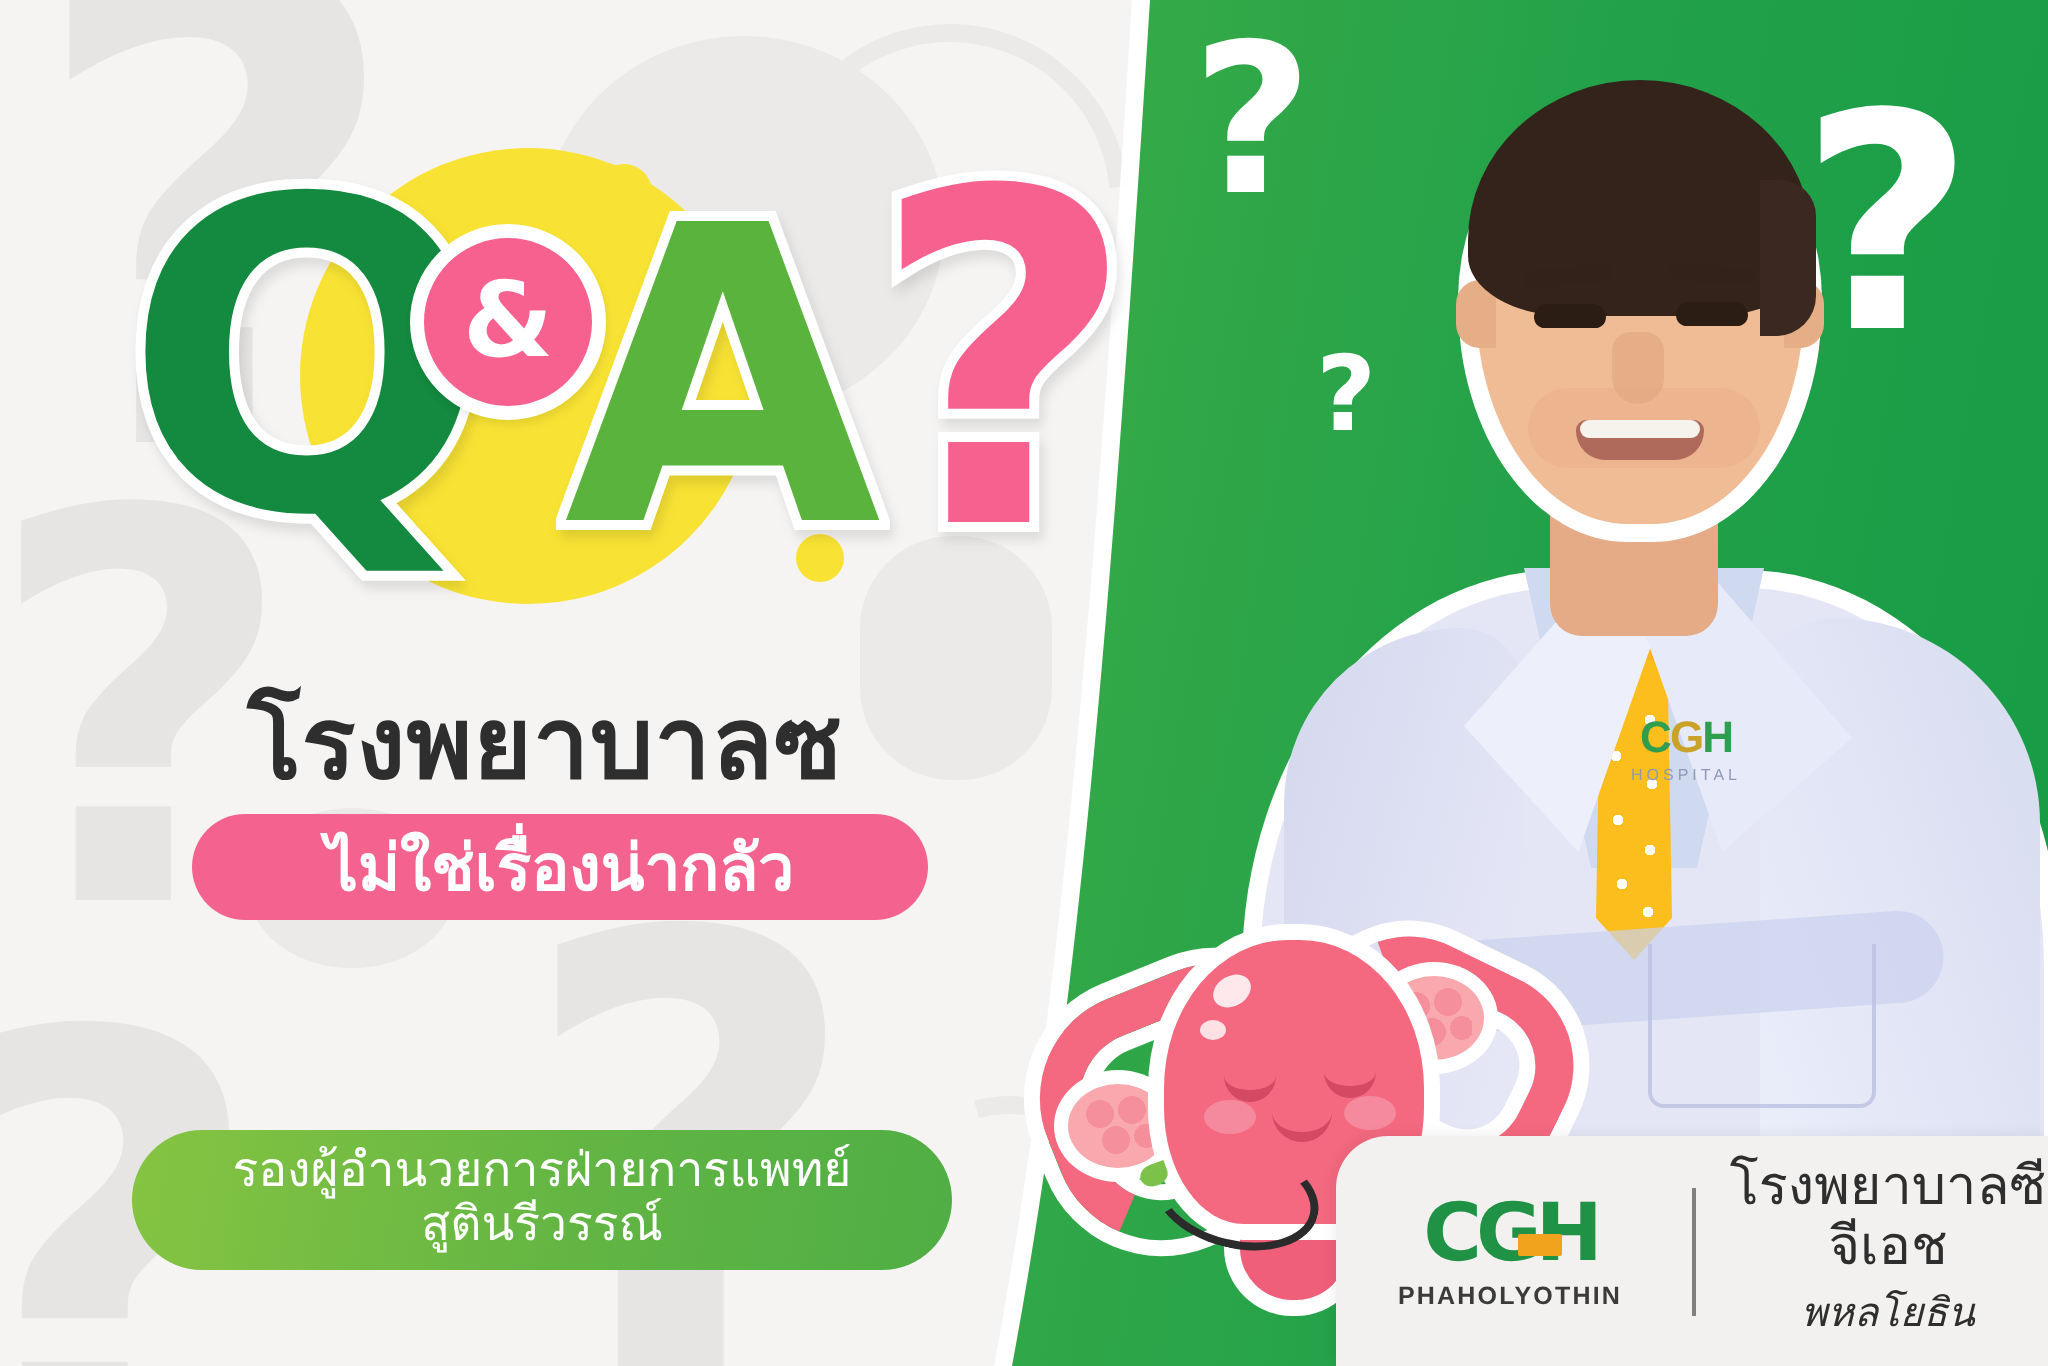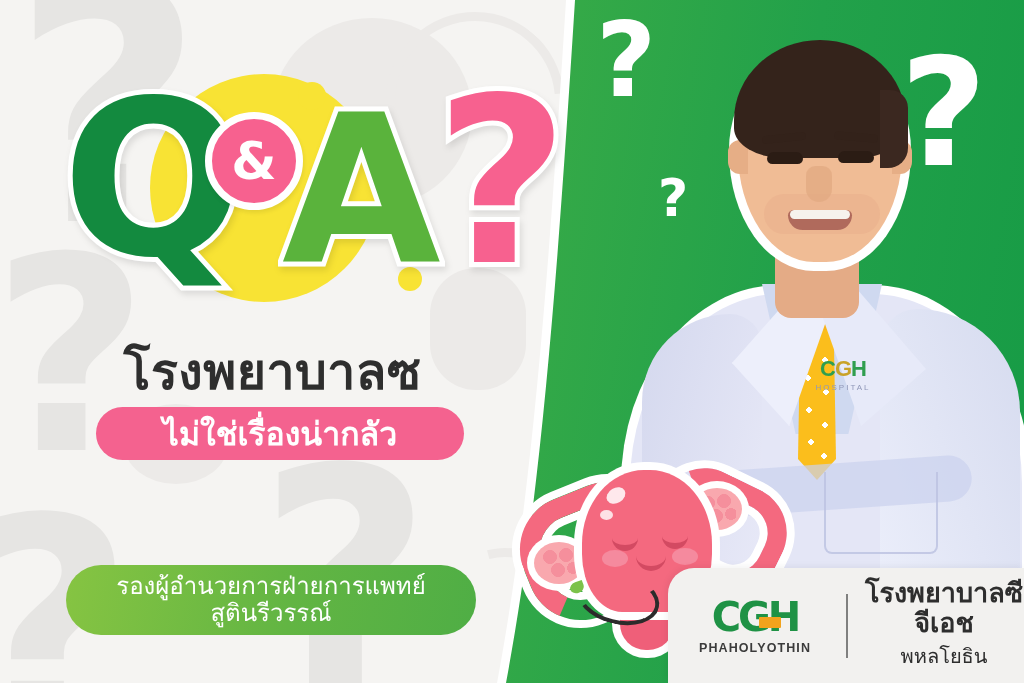--- a/index.html
+++ b/index.html
@@ -214,22 +214,22 @@
     box-shadow:-2px -2px 6px rgba(0,0,0,.05);
   }
   .cgh{width:150px;text-align:center;margin-left:12px;}
   .cgh-mark{font-size:40px;font-weight:700;color:#1f9245;letter-spacing:-3px;
     line-height:1;font-family:"DejaVu Sans",sans-serif;position:relative;display:inline-block;}
   .cgh-bar{position:absolute;left:47px;top:20px;width:22px;height:11px;
     background:#f2a31d;border-radius:1px;}
   .cgh-sub{font-size:12.5px;font-weight:700;color:#3b3b3b;letter-spacing:1.1px;margin-top:4px;}
   .vline{width:2px;height:64px;background:#5a5a5a;margin:0 16px;opacity:.75;}
   .hosname{flex:1;text-align:center;}
-  .hosname .th1{font-size:27px;color:#2e2e2e;font-weight:700;line-height:1.1;}
-  .hosname .th2{font-size:20px;color:#2e2e2e;margin-top:2px;}
+  .hosname .th1{font-size:27px;color:#2e2e2e;font-weight:400;line-height:1.1;}
+  .hosname .th2{font-size:20px;color:#2e2e2e;margin-top:2px;font-style:italic;}
 </style>
 </head>
 <body>
 
 <div id="poster">
 
   <div>
     <div class="bgq" style="left:12px;top:-58px;font-size:330px;">?</div>
     <div class="bgq" style="left:-8px;top:222px;font-size:270px;">?</div>
     <div class="bgq" style="left:258px;top:430px;font-size:300px;">?</div>

